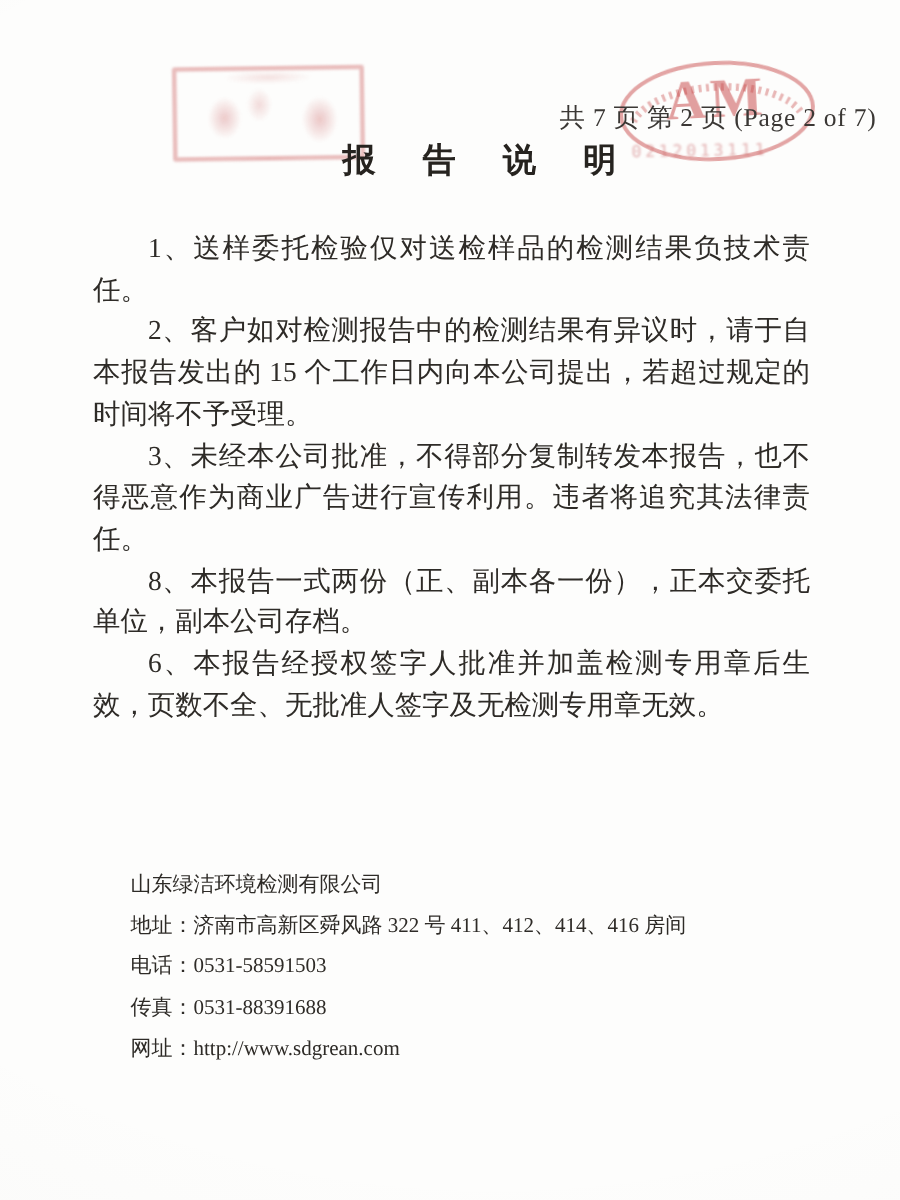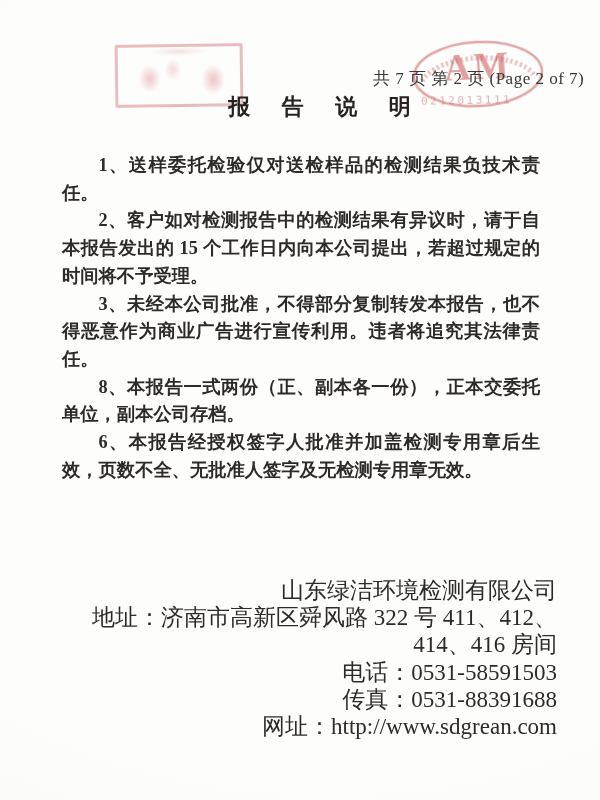--- a/index.html
+++ b/index.html
@@ -89,44 +89,42 @@
     filter: blur(0.6px);
     z-index: 1;
   }
 
   
   .body-text {
     position: absolute;
     left: 62px; top: 152px;
     width: 478px;
     z-index: 2;
-    font-weight: bold;
   }
   .body-text p {
     margin: 0;
     font-size: 18.3px;
     line-height: 27.7px;
     color: #2e2b27;
     text-indent: 2em;
     text-align: justify;
   }
 
   
   .footer {
     position: absolute;
     left: 87px; top: 577px;
     width: 470px;
     z-index: 2;
   }
   .footer p {
     margin: 0;
-    font-size: 23px;
+    font-size: 14px;
     line-height: 27.2px;
     color: #2e2b27;
-    text-align: right;
   }
 </style>
 </head>
 <body>
 
 <div class="page">
 
   <div class="stamp-rect"></div>
 
   <div class="stamp-oval">

